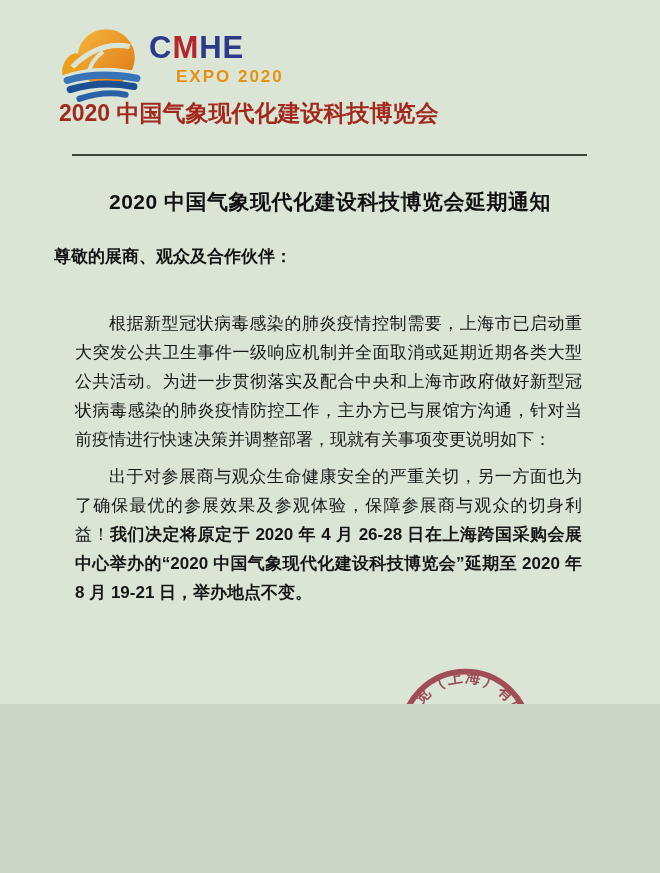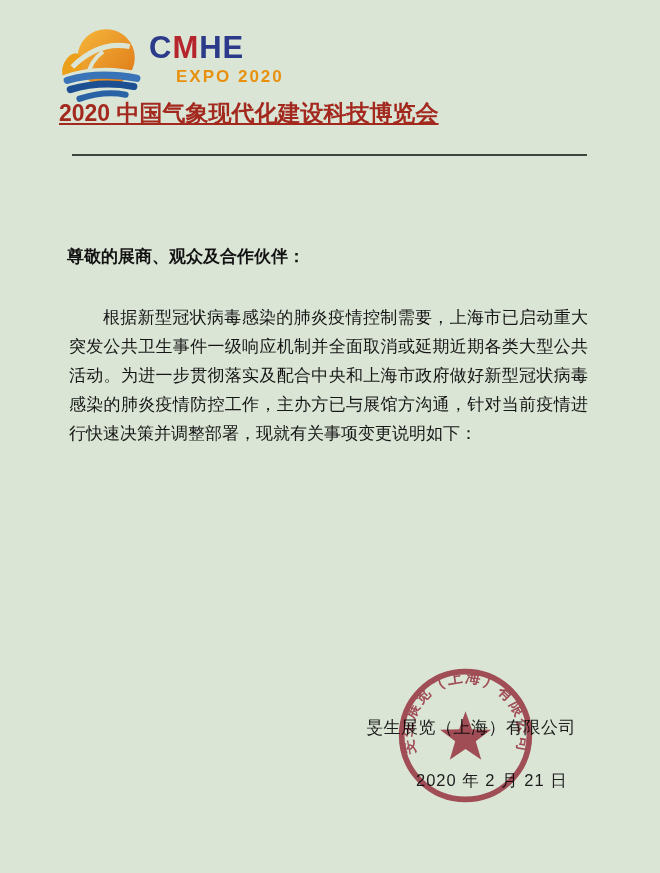--- a/index.html
+++ b/index.html
@@ -1,35 +1,35 @@
 <!DOCTYPE html>
 <html><head>
 <meta charset="utf-8">
 <style>
   * { margin:0; padding:0; box-sizing:border-box; }
   html,body { background:#c9d6c5; }
   body { font-family:"Liberation Sans","DejaVu Sans",sans-serif; }
   .page {
-    position:relative; width:660px; height:873px; margin:0 auto;
+    position:relative; width:660px; height:704px; margin:0 auto;
     background:#dae5d5; overflow:hidden; color:#161616;
   }
   
   .logo-emblem { position:absolute; left:58px; top:24px; width:86px; height:84px; }
   .logo-text { position:absolute; left:149px; top:32px; }
   .logo-acronym { font-size:31px; font-weight:bold; letter-spacing:1px; color:#2c3a8a; line-height:1; }
   .logo-acronym .m-red { color:#b5252c; }
   .logo-expo { font-size:17px; font-weight:bold; letter-spacing:2px; color:#e8910e; margin-top:4px;margin-left:27px; }
-  .cn-title { position:absolute; left:59px; top:98px; font-size:23px; font-weight:bold; color:#a3291f; letter-spacing:0px; white-space:nowrap;text-decoration:underline; }
+  .cn-title { position:absolute; left:59px; top:98px; font-size:23px; font-weight:bold; color:#a3291f; letter-spacing:0px; white-space:nowrap; }
   .en-title { position:absolute; left:58px; top:130px; font-size:15.5px; font-weight:bold; color:#a3291f; white-space:nowrap; }
   .divider { position:absolute; left:72px; top:154px; width:515px; height:2px; background:#3d463e; }
   
   .notice-heading { position:absolute; left:0; right:0; top:188px; text-align:center; font-size:21px; font-weight:bold; color:#121212; letter-spacing:0.5px; }
-  .salutation { position:absolute; left:67px; top:245px; font-size:17px; font-weight:bold; color:#121212; }
+  .salutation { position:absolute; left:54px; top:245px; font-size:17px; font-weight:bold; color:#121212; }
   .body-text { position:absolute; left:67px; top:301px; width:523px; font-size:17px; line-height:29px; text-align:justify; color:#161616; }
-  .body-text p { margin:2px; text-indent:2em; }
+  .body-text p { margin:8px; text-indent:2em; }
   .bold { font-weight:bold; }
   
   .sig-company { position:absolute; left:366px; top:716px; font-size:17px; color:#1c1c1c; letter-spacing:0.5px; white-space:nowrap; }
   .sig-date { position:absolute; left:416px; top:770px; font-size:16.5px; color:#1c1c1c; letter-spacing:1px; white-space:nowrap; }
   
   .stamp { position:absolute; left:396px; top:666px; width:139px; height:139px; mix-blend-mode:multiply; opacity:0.92; }
   .ring-text { font-size:14.5px; font-weight:bold; fill:#b5475a; letter-spacing:2px; }
 </style>
 </head>
 <body>
@@ -54,24 +54,26 @@
   </svg>
 
   <div class="logo-text">
     <div class="logo-acronym"><span>C</span><span class="m-red">M</span><span>HE</span></div>
     <div class="logo-expo">EXPO 2020</div>
   </div>
 
   <div class="cn-title">2020 中国气象现代化建设科技博览会</div>
   <div class="divider"></div>
 
+  <div class="notice-heading">2020 中国气象现代化建设科技博览会延期通知</div>
   <div class="salutation">尊敬的展商、观众及合作伙伴：</div>
 
   <div class="body-text">
     <p>根据新型冠状病毒感染的肺炎疫情控制需要，上海市已启动重大突发公共卫生事件一级响应机制并全面取消或延期近期各类大型公共活动。为进一步贯彻落实及配合中央和上海市政府做好新型冠状病毒感染的肺炎疫情防控工作，主办方已与展馆方沟通，针对当前疫情进行快速决策并调整部署，现就有关事项变更说明如下：</p>
+    <p><span>出于对参展商与观众生命健康安全的严重关切，另一方面也为了确保最优的参展效果及参观体验，保障参展商与观众的切身利益！</span><span class="bold">我们决定将原定于 2020 年 4 月 26-28 日在上海跨国采购会展中心举办的“2020 中国气象现代化建设科技博览会”延期至 2020 年 8 月 19-21 日，举办地点不变。</span></p>
   </div>
 
   <div class="sig-company">旻生展览（上海）有限公司</div>
   <div class="sig-date">2020 年 2 月 21 日</div>
 
   <svg class="stamp" viewBox="0 0 135 135" aria-hidden="true">
     <circle cx="67.5" cy="67.5" r="62" fill="none" stroke="#b5475a" stroke-width="5.5"></circle>
     <path id="ringpath" d="M 18.6,85.3 A 52,52 0 1 1 116.4,85.3" fill="none"></path>
     <text class="ring-text"><textPath href="#ringpath" startOffset="0" textLength="198" lengthAdjust="spacingAndGlyphs">旻生展览（上海）有限公司</textPath></text>
     <polygon fill="#b5475a" points="67.5,44 73.7,61.5 92.2,62 77.5,73.2 82.8,91 67.5,80.5 52.2,91 57.5,73.2 42.8,62 61.3,61.5"></polygon>

